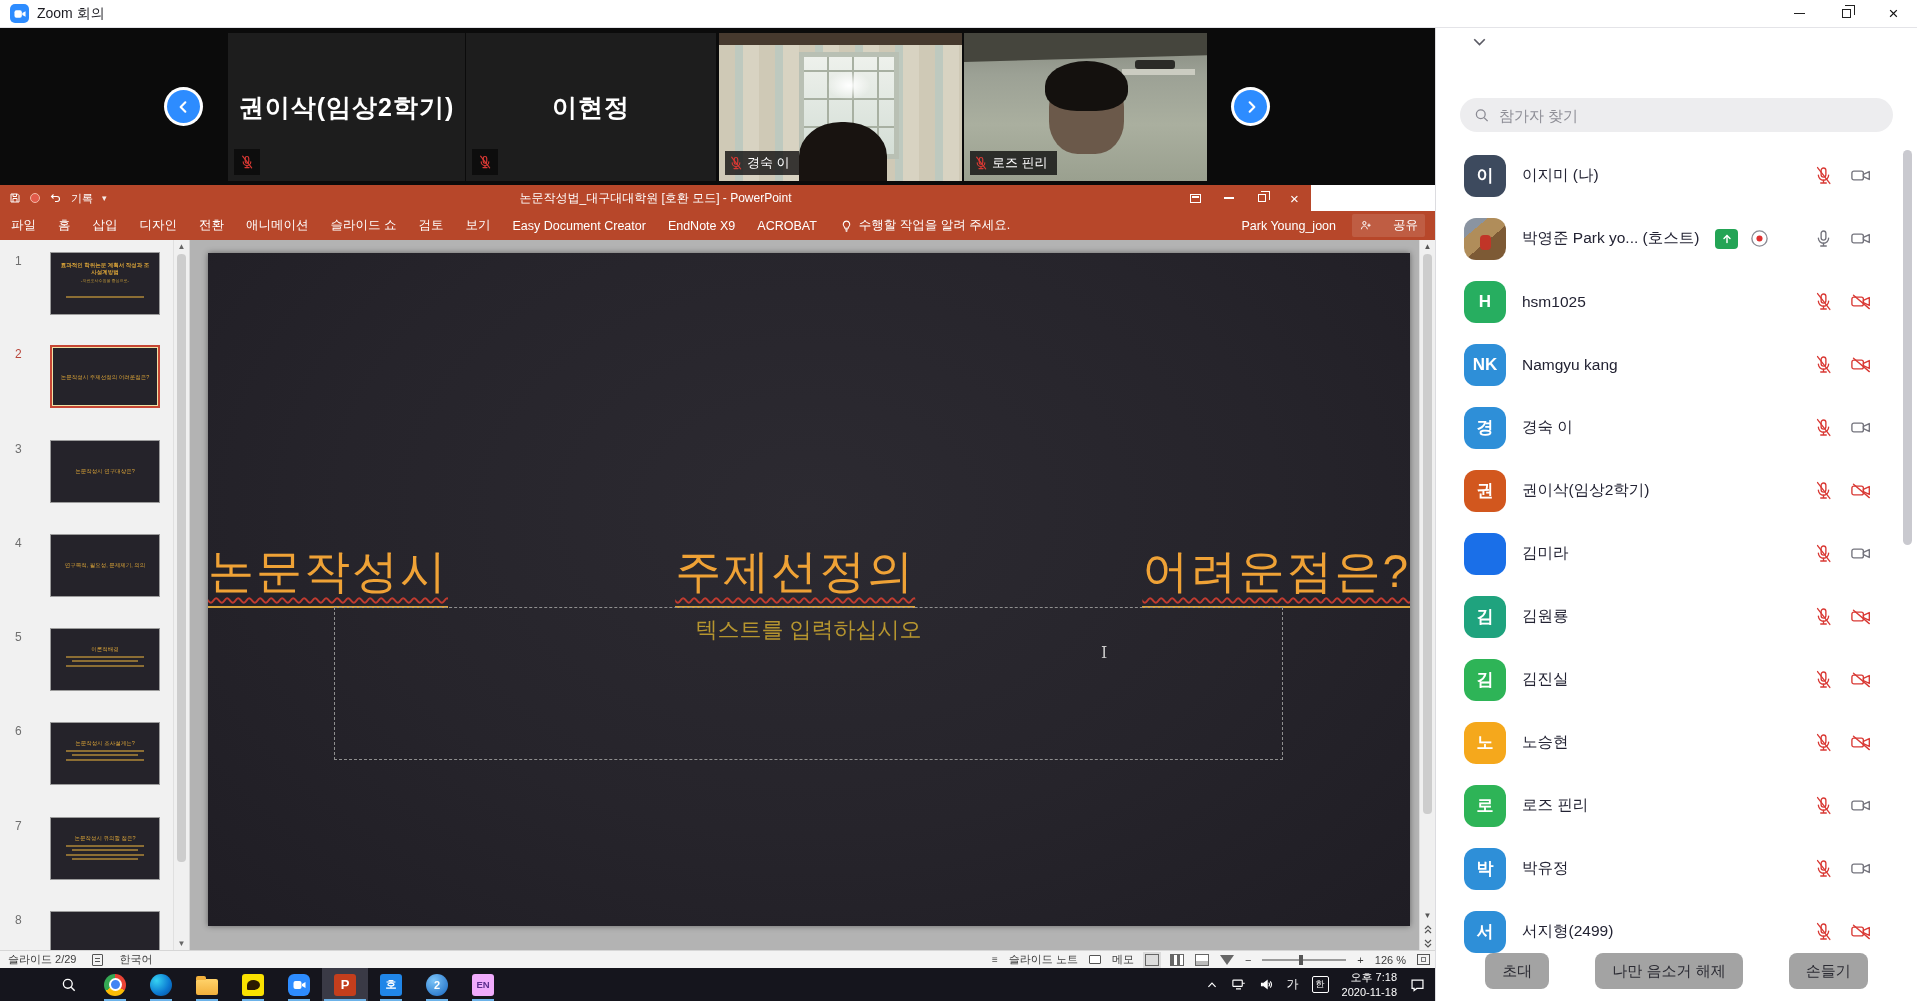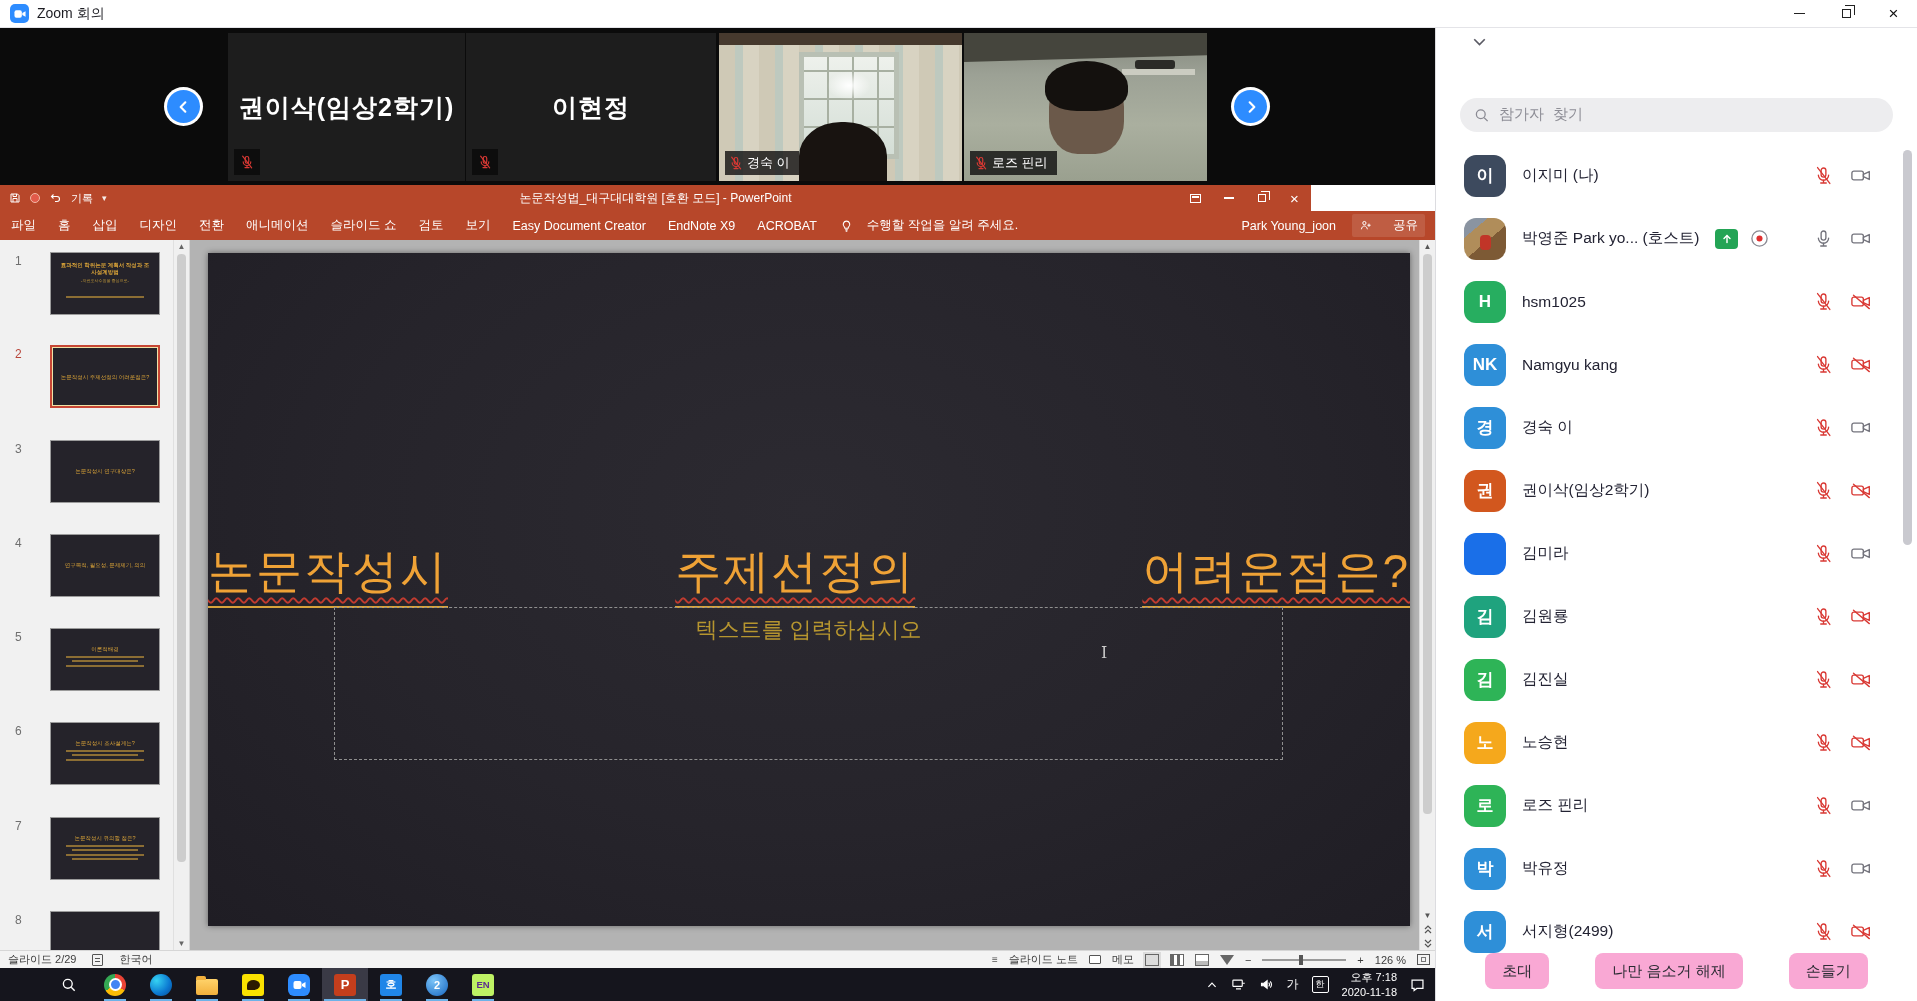--- a/index.html
+++ b/index.html
@@ -53,21 +53,21 @@
   .ribbon-box{width:11px;height:9px;border:1px solid #fff;position:relative}
   .ribbon-box::after{content:"";position:absolute;left:1px;top:1px;right:1px;height:2px;background:#fff}
   .min-w{width:10px;height:1.5px;background:#fff}
   .restore-w{width:8px;height:8px;border:1.2px solid #fff;position:relative}
   .restore-w::before{content:"";position:absolute;left:2px;top:-4px;width:8px;height:8px;border:1.2px solid #fff;border-bottom:none;border-left:none}
   .close-w{font-size:15px}
 
   #ppt-ribbon{position:absolute;left:0;top:211px;width:1435px;height:29px;background:#B7472A;display:flex;align-items:center;color:#fff;font-size:12.5px;z-index:4}
   #ribbon-tabs{display:flex;height:100%}
   .rtab{padding:0 11px;height:100%;display:flex;align-items:center;white-space:nowrap;cursor:pointer}
-  .tellme{display:flex;align-items:center;gap:14px;margin-left:12px;white-space:nowrap}
+  .tellme{display:flex;align-items:center;gap:6px;margin-left:12px;white-space:nowrap}
   .ribbon-right{margin-left:auto;display:flex;align-items:center;gap:16px;padding-right:10px;white-space:nowrap}
   .share-btn{display:flex;align-items:center;gap:20px;padding:3px 7px;background:rgba(255,255,255,.12);border-radius:2px}
 
   #ppt-body{position:absolute;left:0;top:240px;width:1435px;height:710px;background:#B3B3B3;z-index:3}
   
   #thumb-panel{position:absolute;left:0;top:0;width:190px;height:710px;background:#F1F1F1;overflow:hidden;border-right:1px solid #d8d8d8}
   .thumb-row{position:absolute;left:0;width:170px;cursor:pointer}
   .t-num{position:absolute;left:15px;top:2px;font-size:12px;color:#6f6f6f}
   .selected .t-num{color:#b8453a}
   .thumb-box{position:absolute;left:50px;top:0;width:110px;height:63px;background:#25232a;border:1px solid #9b9b9b;overflow:hidden}
@@ -128,46 +128,46 @@
   .tb-chrome::after{content:"";width:9px;height:9px;border-radius:50%;background:#4285F4;border:2.5px solid #fff}
   .tb-edge{border-radius:50%;background:radial-gradient(circle at 30% 30%,#35D2F2,#0B78D1 60%,#084B8F)}
   .tb-folder{width:22px;height:16px;background:linear-gradient(#FFD36B,#F2B03C);border-radius:2px;position:relative;margin-top:4px}
   .tb-folder::before{content:"";position:absolute;left:0;top:-3px;width:10px;height:4px;background:#F2B03C;border-radius:2px 2px 0 0}
   .tb-kakao{background:#FAE100;position:relative}
   .tb-kakao::after{content:"";width:13px;height:10px;background:#2b1a00;border-radius:50% 50% 50% 10%}
   .tb-zoom{background:#2D8CFF;border-radius:6px}
   .tb-ppt{background:#C43E1C;font-size:13px}
   .tb-hwp{background:#2086E8;font-size:11px}
   .tb-web{border-radius:50%;background:radial-gradient(circle at 35% 30%,#7cc4f8,#1565C0);font-size:11px}
-  .tb-en{background:#bef264;color:#5B2D8E;font-size:9.5px}
+  .tb-en{background:#f0abfc;color:#5B2D8E;font-size:9.5px}
   #tray{margin-left:auto;display:flex;align-items:center;gap:13px;color:#fff;padding-right:10px}
   .tray-ic{display:flex;align-items:center;justify-content:center;color:#fff;font-size:12px;cursor:pointer}
   .ime-box{width:17px;height:17px;border:1px solid #fff;border-radius:2px;font-size:9px;display:flex;align-items:center;justify-content:center}
   .clock{text-align:right;font-size:11px;line-height:1.3;cursor:pointer}
 
   
   #panel{position:absolute;left:1435px;top:28px;width:482px;height:973px;background:#fff;border-left:1px solid #dcdce0;z-index:6}
   .p-header{position:absolute;left:0;top:14px;width:100%;height:32px;display:flex;align-items:center;justify-content:center;font-size:16.5px;font-weight:700;color:#232333}
   .p-chev{position:absolute;left:36px;top:8px;cursor:pointer}
   .p-search{position:absolute;left:24px;right:24px;top:70px;height:34px;border-radius:17px;background:#EDEDEF;display:flex;align-items:center;gap:9px;padding:0 14px}
-  .p-search input{border:none;outline:none;background:transparent;font-size:15px;color:#0c4a6e;width:100%;font-family:Liberation Mono, monospace}
+  .p-search input{border:none;outline:none;background:transparent;font-size:15px;color:#0c4a6e;width:100%;font-family:Liberation Sans, sans-serif}
   .p-search input::placeholder{color:#8E8E96}
   #p-list{position:absolute;left:0;top:116px;width:482px;height:800px}
   .p-row{position:absolute;left:0;width:482px;height:63px;display:flex;align-items:center;gap:16px;padding:0 46px 0 28px;cursor:pointer}
   .av{width:42px;height:42px;border-radius:12px;flex:none;display:flex;align-items:center;justify-content:center;color:#fff;font-size:17px;font-weight:600;overflow:hidden}
   .photo-autumn{background:linear-gradient(140deg,#8a94a1 0%,#8a94a1 26%,#b08d5a 26% 55%,#7d5a35 55% 100%);position:relative}
   .photo-autumn::after{content:"";position:absolute;width:11px;height:15px;background:#C13528;border-radius:4px;margin-top:8px}
   .photo-blue{background:#1A6FE8}
   .p-name{font-size:15.5px;color:#232333;white-space:nowrap}
   .p-badges{display:flex;align-items:center;gap:12px}
   .badge-share{width:23px;height:20px;border-radius:4px;background:#23A455;display:flex;align-items:center;justify-content:center}
   .p-icons{margin-left:auto;display:flex;align-items:center;gap:17px}
   #p-scroll{position:absolute;right:5px;top:122px;width:9px;height:395px;background:#C9C9CF;border-radius:5px;cursor:pointer}
   .p-footer{position:absolute;left:0;top:925px;width:100%;display:flex;justify-content:center;gap:46px}
-  .p-btn{height:36px;padding:0 17px;border-radius:8px;background:#f9a8d4;font-size:15px;color:#2b2b33;display:flex;align-items:center;border:none;cursor:pointer;font-family:inherit}
+  .p-btn{height:36px;padding:0 17px;border-radius:8px;background:#a3a3a3;font-size:15px;color:#2b2b33;display:flex;align-items:center;border:none;cursor:pointer;font-family:inherit}
 </style>
 </head>
 <body>
 
 <div id="zoom-titlebar">
   <div class="zt-icon">
     <svg width="12" height="10" viewBox="0 0 26 20">
         <rect x="1" y="2" width="16" height="16" rx="4" fill="#fff"></rect>
         <path d="M18 8l7-4v12l-7-4z" fill="#fff"></path>
       </svg>

